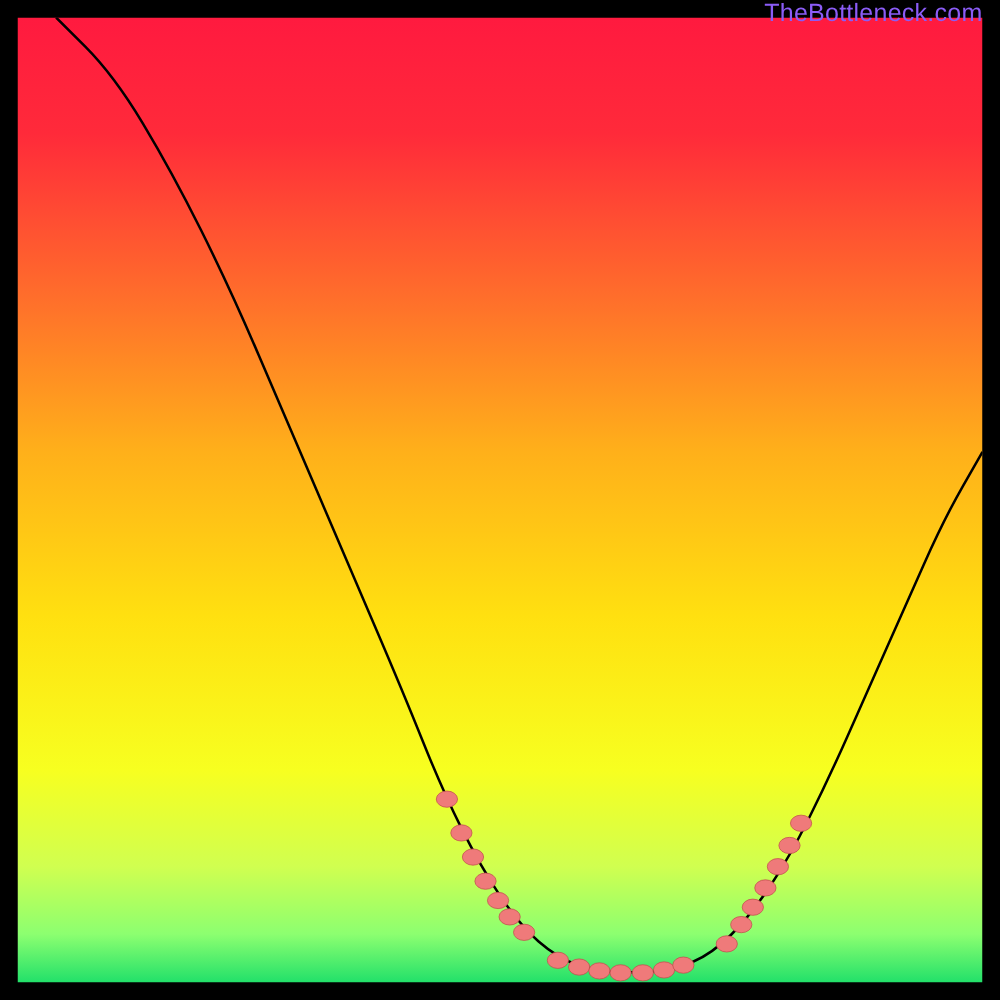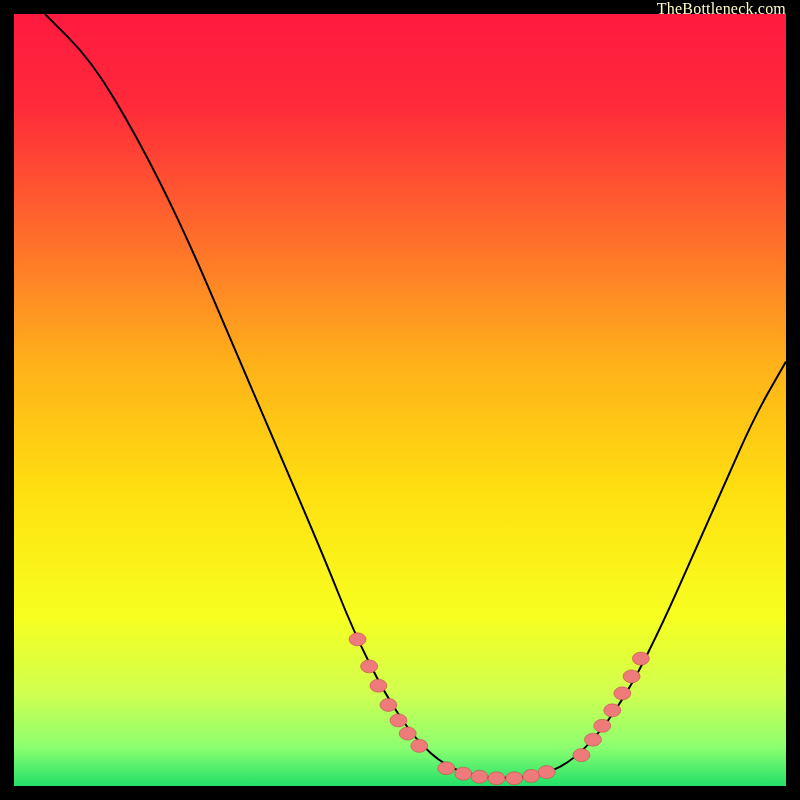--- a/index.html
+++ b/index.html
@@ -23,25 +23,24 @@
     position: absolute;
     left: 0;
     top: 0;
     width: 772px;
     height: 772px;
   }
   .watermark {
     position: absolute;
     top: 0;
     right: 14px;
-    color: #fef9c3;
-    font-size: 16px;
+    color: #8b5cf6;
+    font-size: 20px;
     font-weight: 500;
     letter-spacing: 0.2px;
-    font-family: Liberation Serif, serif;
   }
   svg { display: block; }
 </style>
 </head>
 <body>
 
 <div class="frame">
   <svg class="plot" viewBox="0 0 772 772">
     <defs>
       <linearGradient id="bg-grad" x1="0" y1="0" x2="0" y2="1">

